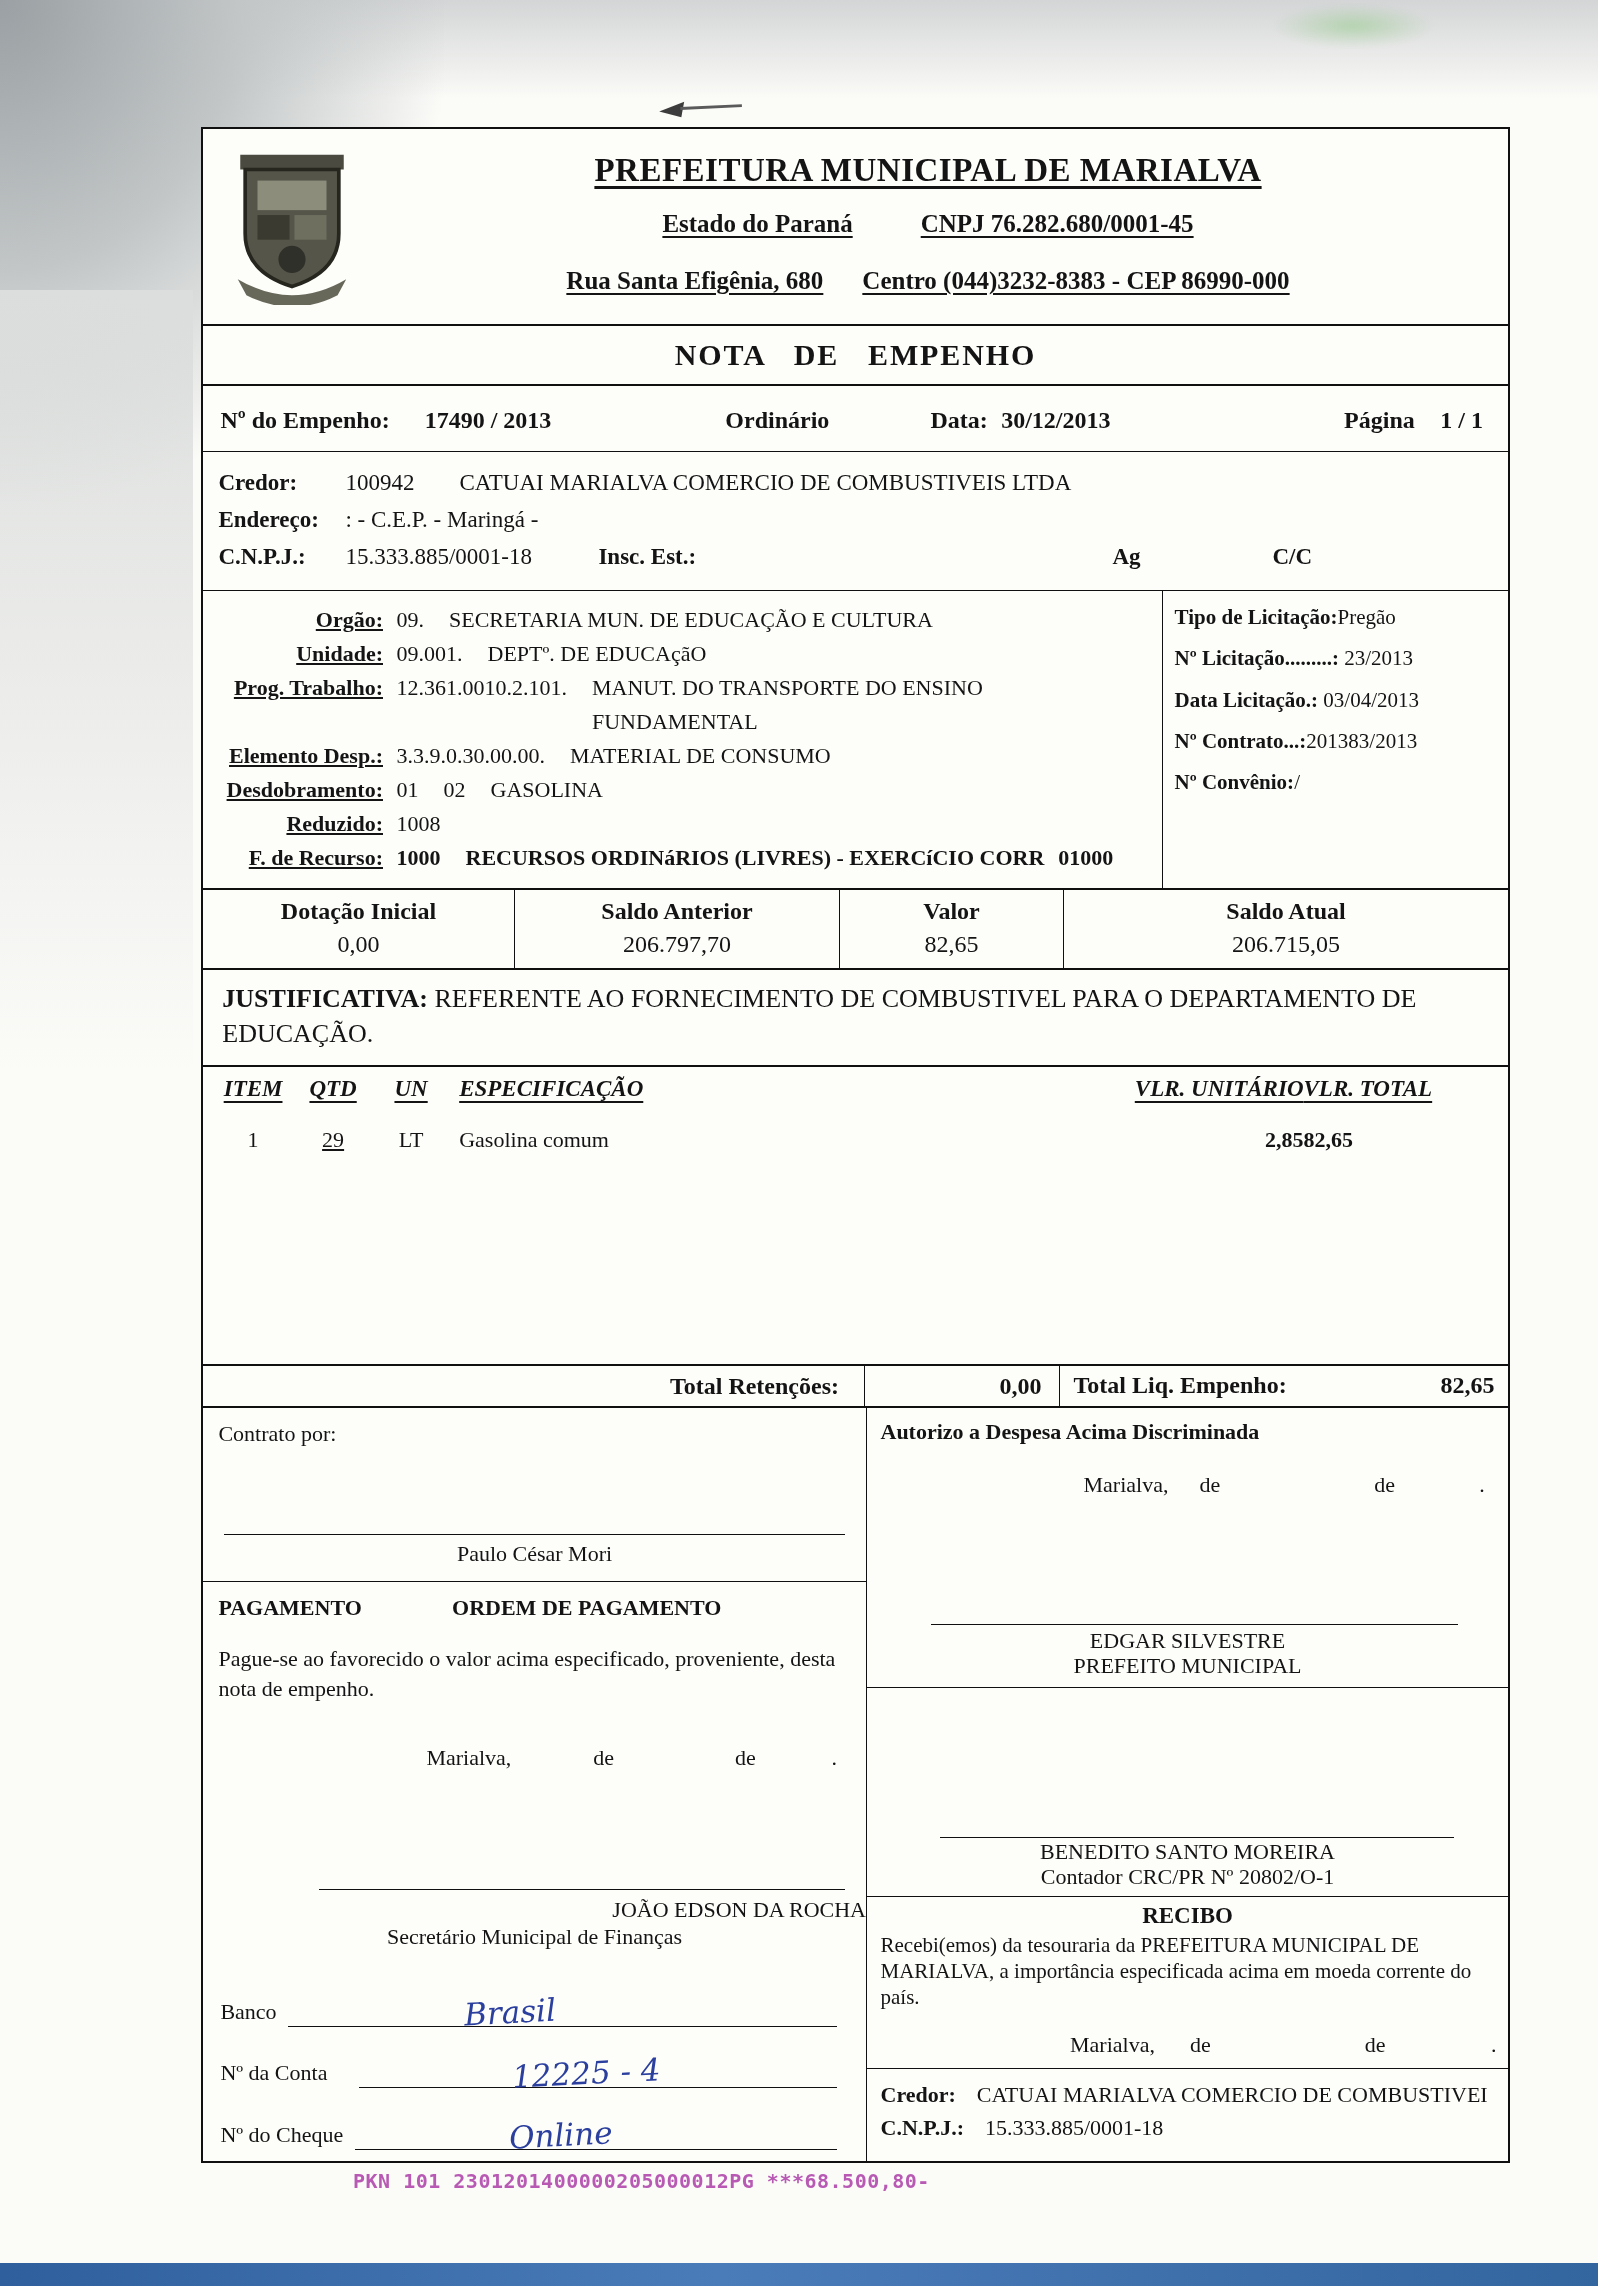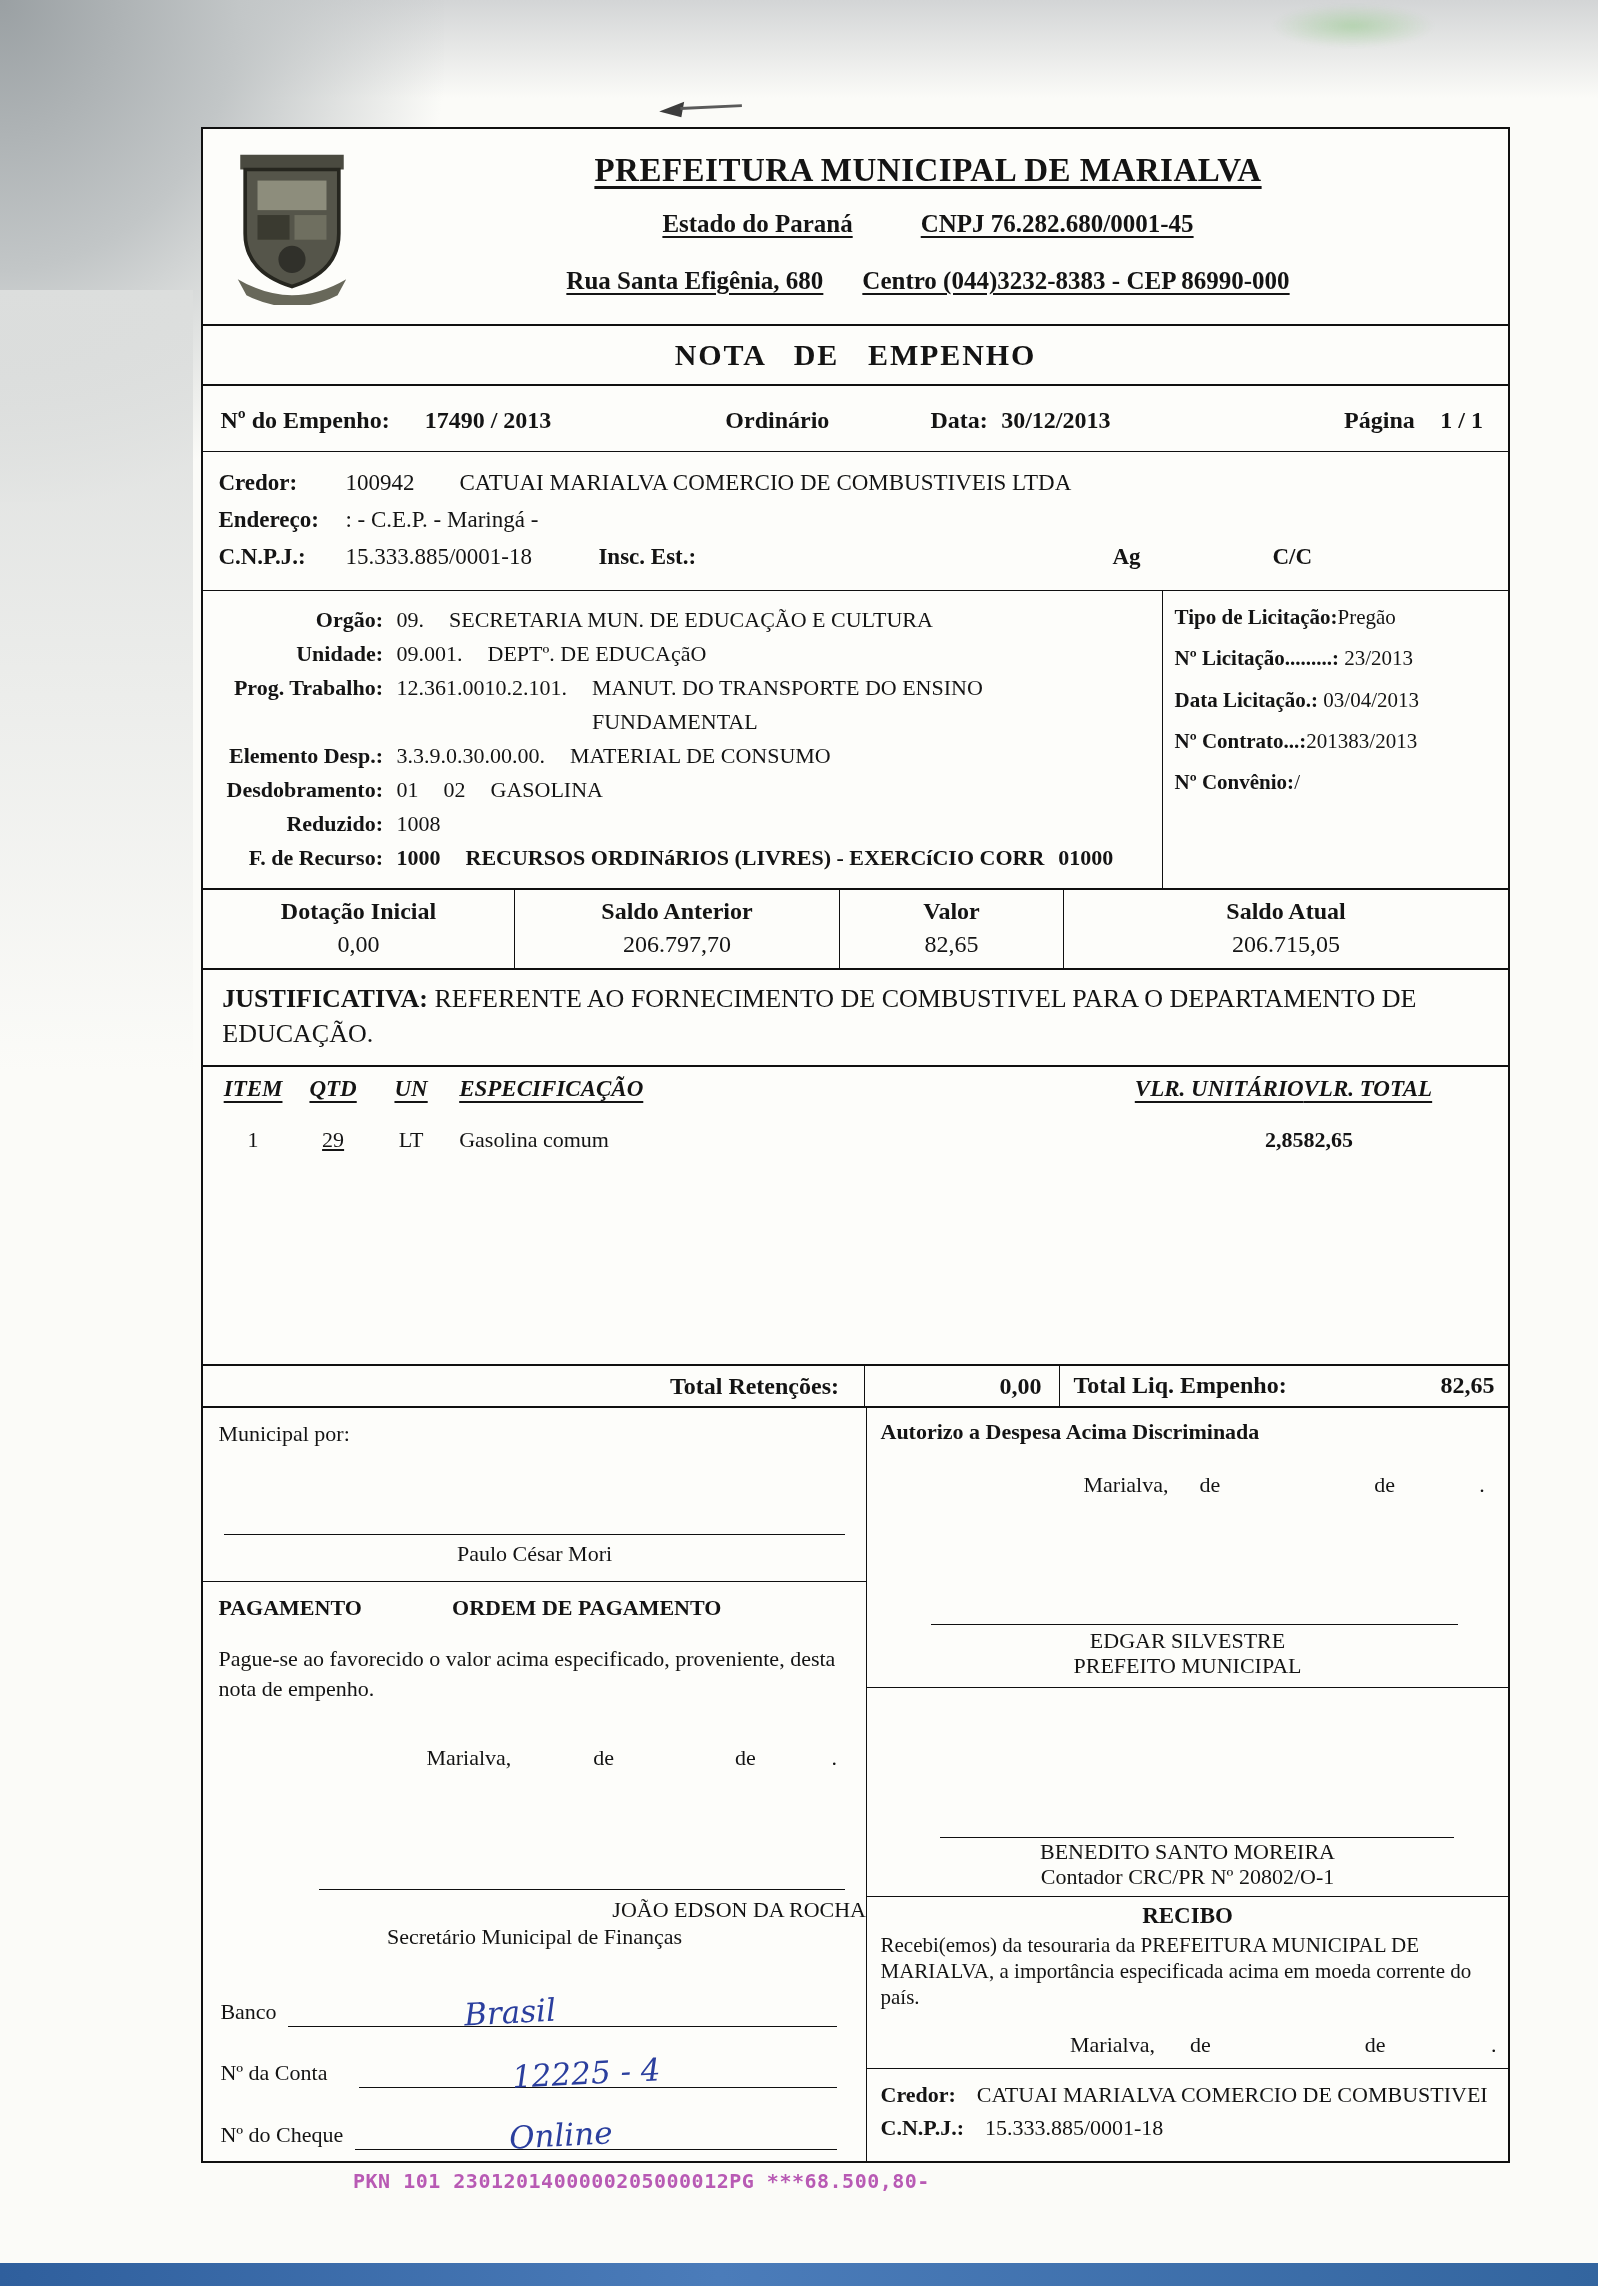--- a/index.html
+++ b/index.html
@@ -56,21 +56,21 @@
   .wl  { display:inline-block; width:127px; }
   .wc  { display:inline-block; width:114px; }
   .wv  { display:inline-block; width:253px; }
   .wi  { display:inline-block; width:514px; }
   .wa  { display:inline-block; width:160px; }
 
   
   .orc-block { display:flex; border-bottom:2.9px solid #101010; font-size:22px; }
   .orc-left { flex:1; padding:11.6px 9.7px 13.5px 0; }
   .orc-line { display:flex; align-items:baseline; line-height:34px; }
-  .orc-label { width:180px; text-align:right; font-weight:bold; flex:none; }
+  .orc-label { width:180px; text-align:right; font-weight:bold; flex:none;text-decoration:underline; }
   .orc-code { margin-left:13.5px; }
   .orc-name { margin-left:25px; }
   .orc-extra { margin-left:auto; padding-right:39px; font-weight:bold; }
   .orc-right { width:346px; border-left:1.9px solid #101010; padding:13.5px 9.7px 11.6px 11.6px; font-size:21px; }
   .lic-line { line-height:25px; }
   .lic-line + .lic-line { margin-top:16.4px; }
 
   
   .valores-row { display:flex; border-bottom:2.9px solid #101010; text-align:center; font-size:24px; }
   .val-cell { padding:7.7px 3.9px 9.7px; }
@@ -357,21 +357,21 @@
     <div class="t-c1">Total Retenções:</div>
     <div class="t-c2">0,00</div>
     <div class="t-c3">Total Liq. Empenho:</div>
     <div class="t-c4">82,65</div>
   </div>
 
   <div class="footer">
 
     <div class="f-left">
       <div class="empenhado-box">
-        <span>Municipal por:</span>
+        <span>Contrato por:</span>
         <div class="sigline"></div>
         <div class="signame">Paulo César Mori</div>
       </div>
 
       <div class="pagamento-box">
         <div class="pag-head">
           <span class="pag-title">PAGAMENTO</span>
           <span class="ordem-title">ORDEM DE PAGAMENTO</span>
         </div>
         <div class="pag-text">Pague-se ao favorecido o valor acima especificado, proveniente, desta nota de empenho.</div>

